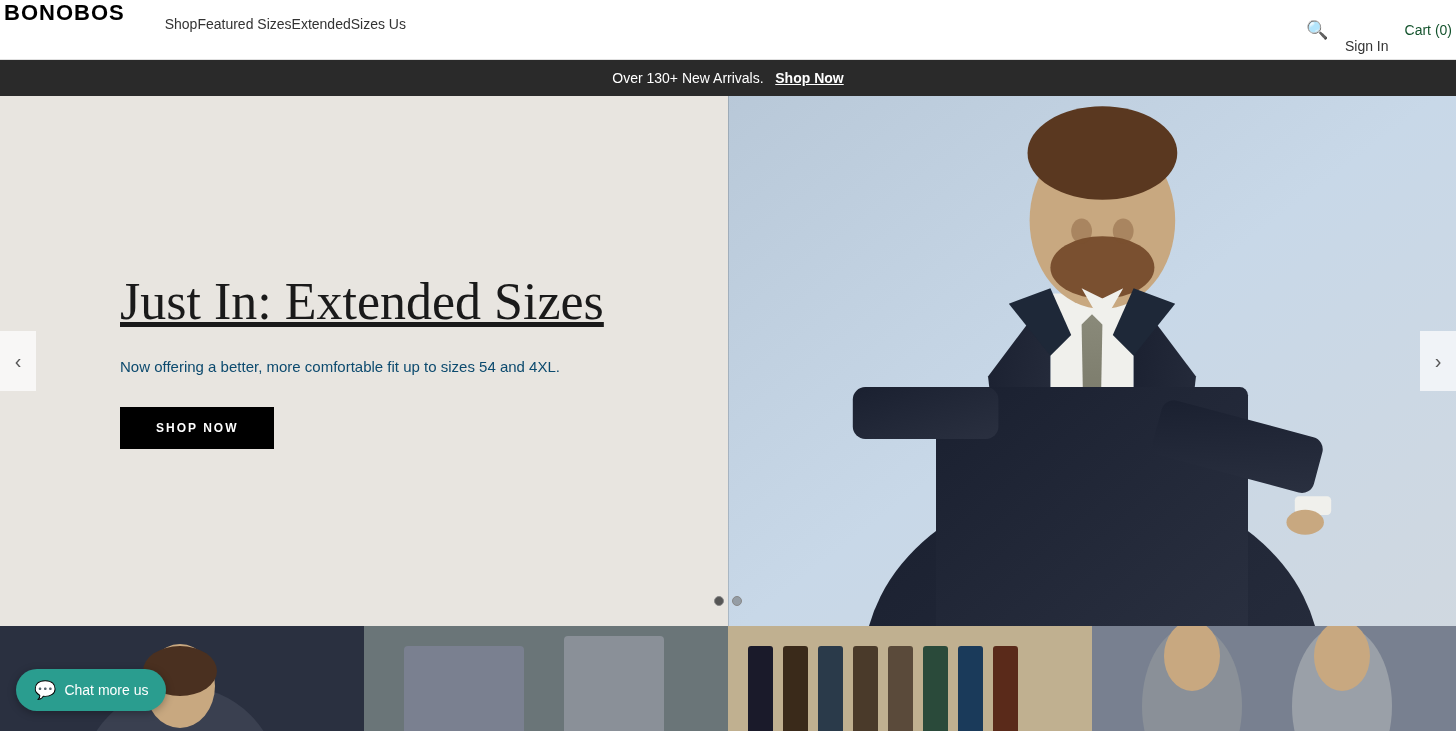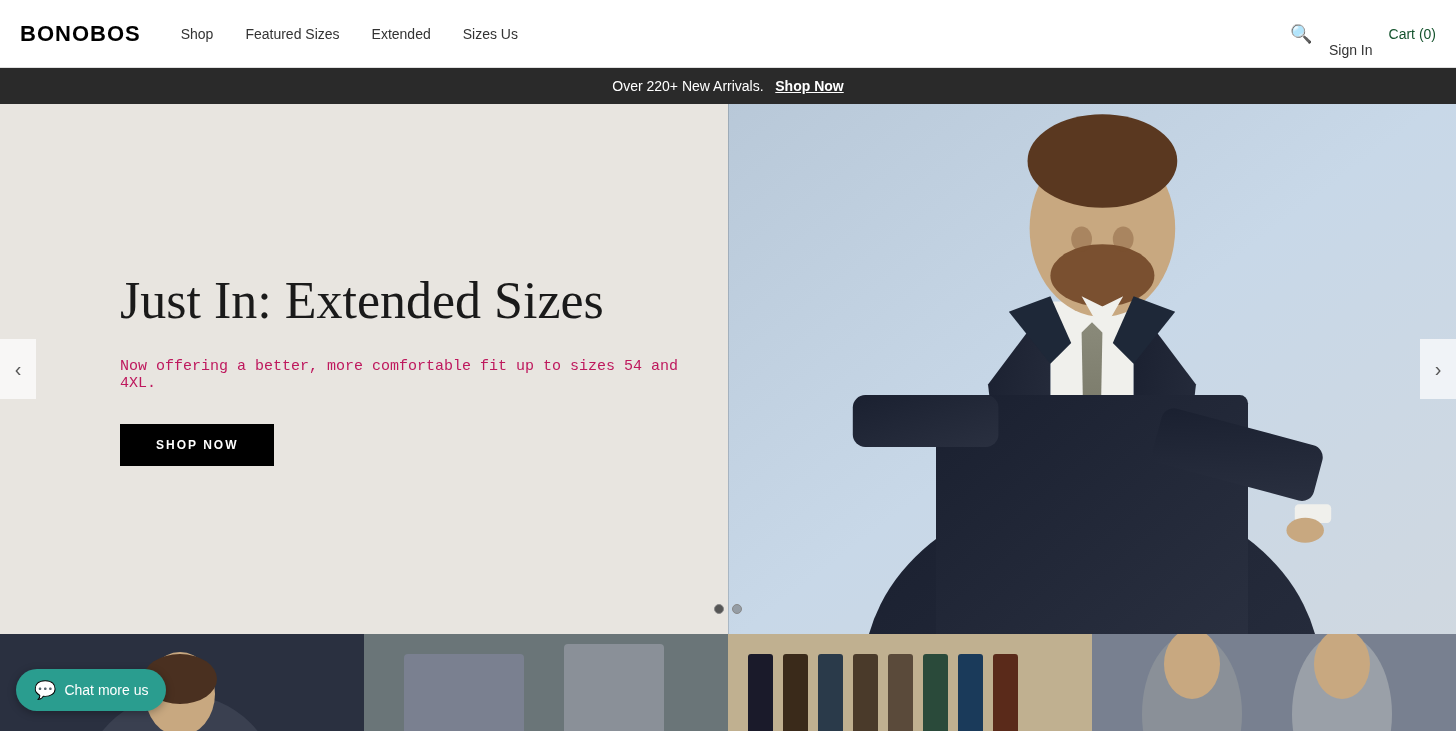--- a/index.html
+++ b/index.html
@@ -1,39 +1,38 @@
 <!DOCTYPE html>
 <html><head>
   <meta charset="utf-8">
   <style>
     * { margin: 0; padding: 0; box-sizing: border-box; }
     body { font-family: Arial, sans-serif; width: 1456px; overflow-x: hidden; background: #fff; }
 
     
     .header {
       display: flex;
-      align-items: center;
-      height: 68px;
+      height: 60px;
       border-bottom: 1px solid #e0e0e0;
-      padding: 0 20px;
+      padding: 0 4px;
       background: #fff;
       position: relative;
     }
     .logo {
       font-size: 22px;
       font-weight: 900;
       letter-spacing: 1px;
       color: #000;
       margin-right: 40px;
       font-family: Arial Black, Arial, sans-serif;
     }
     .nav {
       display: flex;
-      gap: 32px;
       flex: 1;
+      margin-top: 16px;
     }
     .nav-item {
       font-size: 14px;
       color: #333;
       cursor: pointer;
       text-decoration: none;
     }
     .header-right {
       display: flex;
       align-items: center;
@@ -100,27 +99,27 @@
       padding-left: 120px;
       padding-right: 40px;
     }
     .hero-title {
       font-size: 52px;
       font-weight: 300;
       color: #1a1a1a;
       font-family: Georgia, 'Times New Roman', serif;
       line-height: 1.1;
       margin-bottom: 28px;
+      text-decoration: underline;
     }
     .hero-subtitle {
       font-size: 15px;
-      color: #be185d;
+      color: #0c4a6e;
       margin-bottom: 32px;
       font-weight: 400;
-      font-family: Liberation Mono, monospace;
     }
     .shop-now-btn {
       background: #000;
       color: #fff;
       border: none;
       padding: 14px 36px;
       font-size: 12px;
       font-weight: 700;
       letter-spacing: 2px;
       cursor: pointer;
@@ -243,21 +242,21 @@
   <div class="header-right">
     <button class="search-icon-btn">
       <span>🔍</span>
     </button>
     <span class="signin-link">Sign In</span>
     <span class="cart-link">Cart (0)</span>
   </div>
 </header>
 
 <div class="announcement-bar">
-  <span>Over 220+ New Arrivals.</span>
+  <span>Over 130+ New Arrivals.</span>
   &nbsp;
   <a>Shop Now</a>
 </div>
 
 <section class="hero-slider">
   <div class="hero-slide">
 
     <div class="hero-left">
       <h1 class="hero-title">Just In: Extended Sizes</h1>
       <p class="hero-subtitle">Now offering a better, more comfortable fit up to sizes 54 and 4XL.</p>

